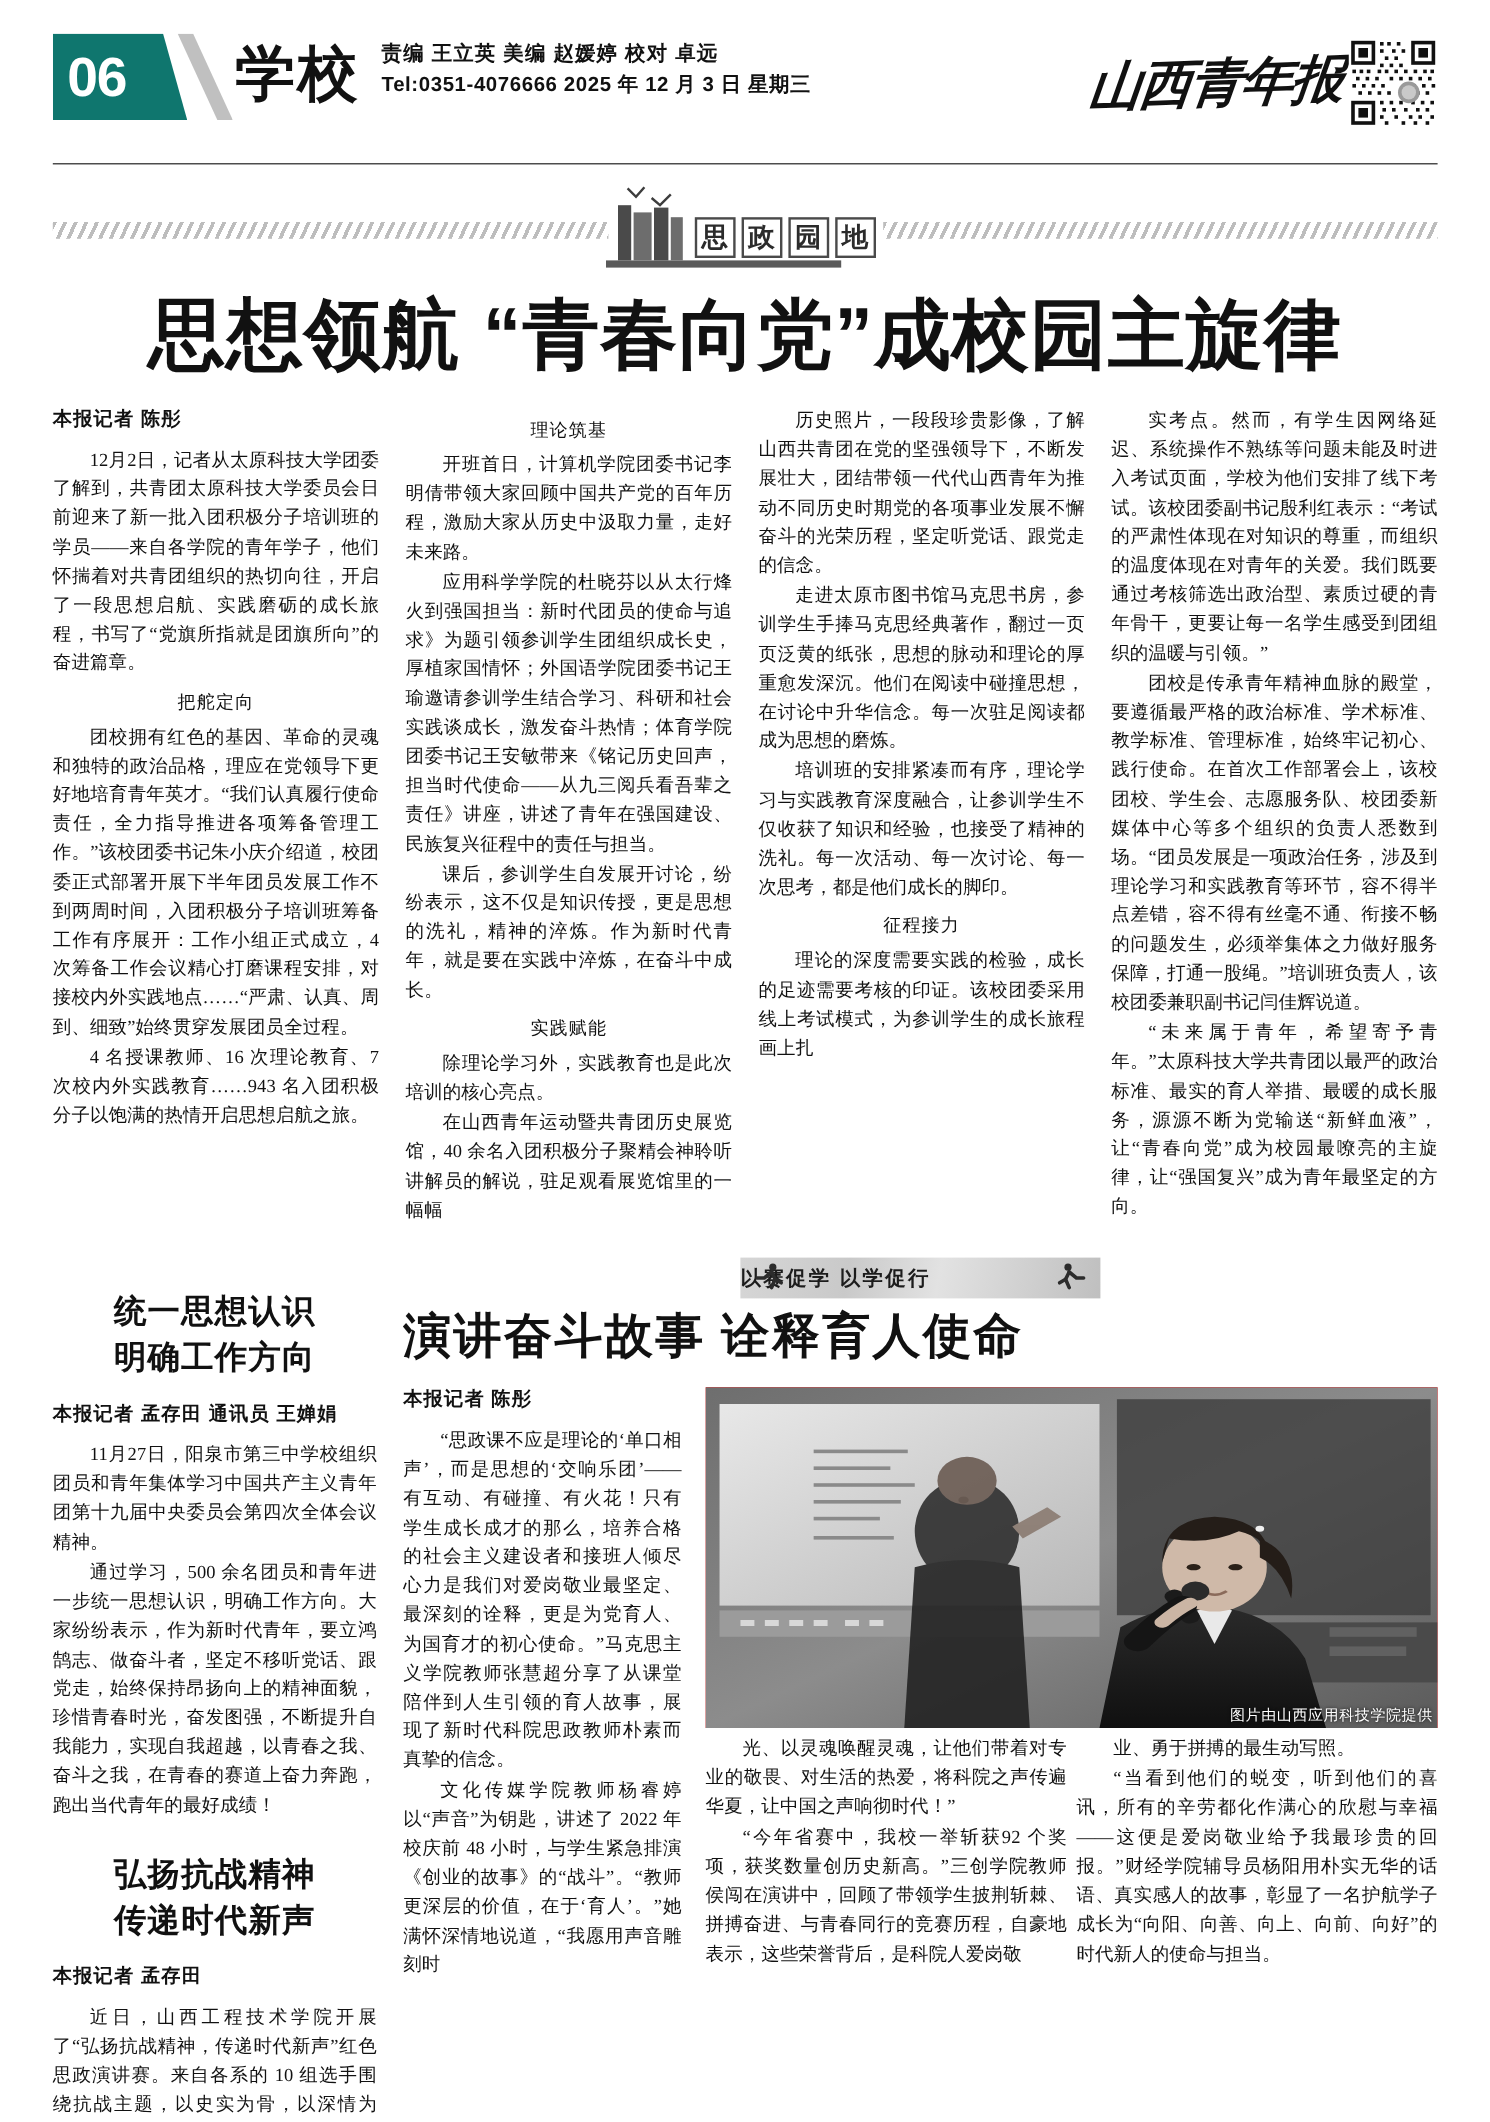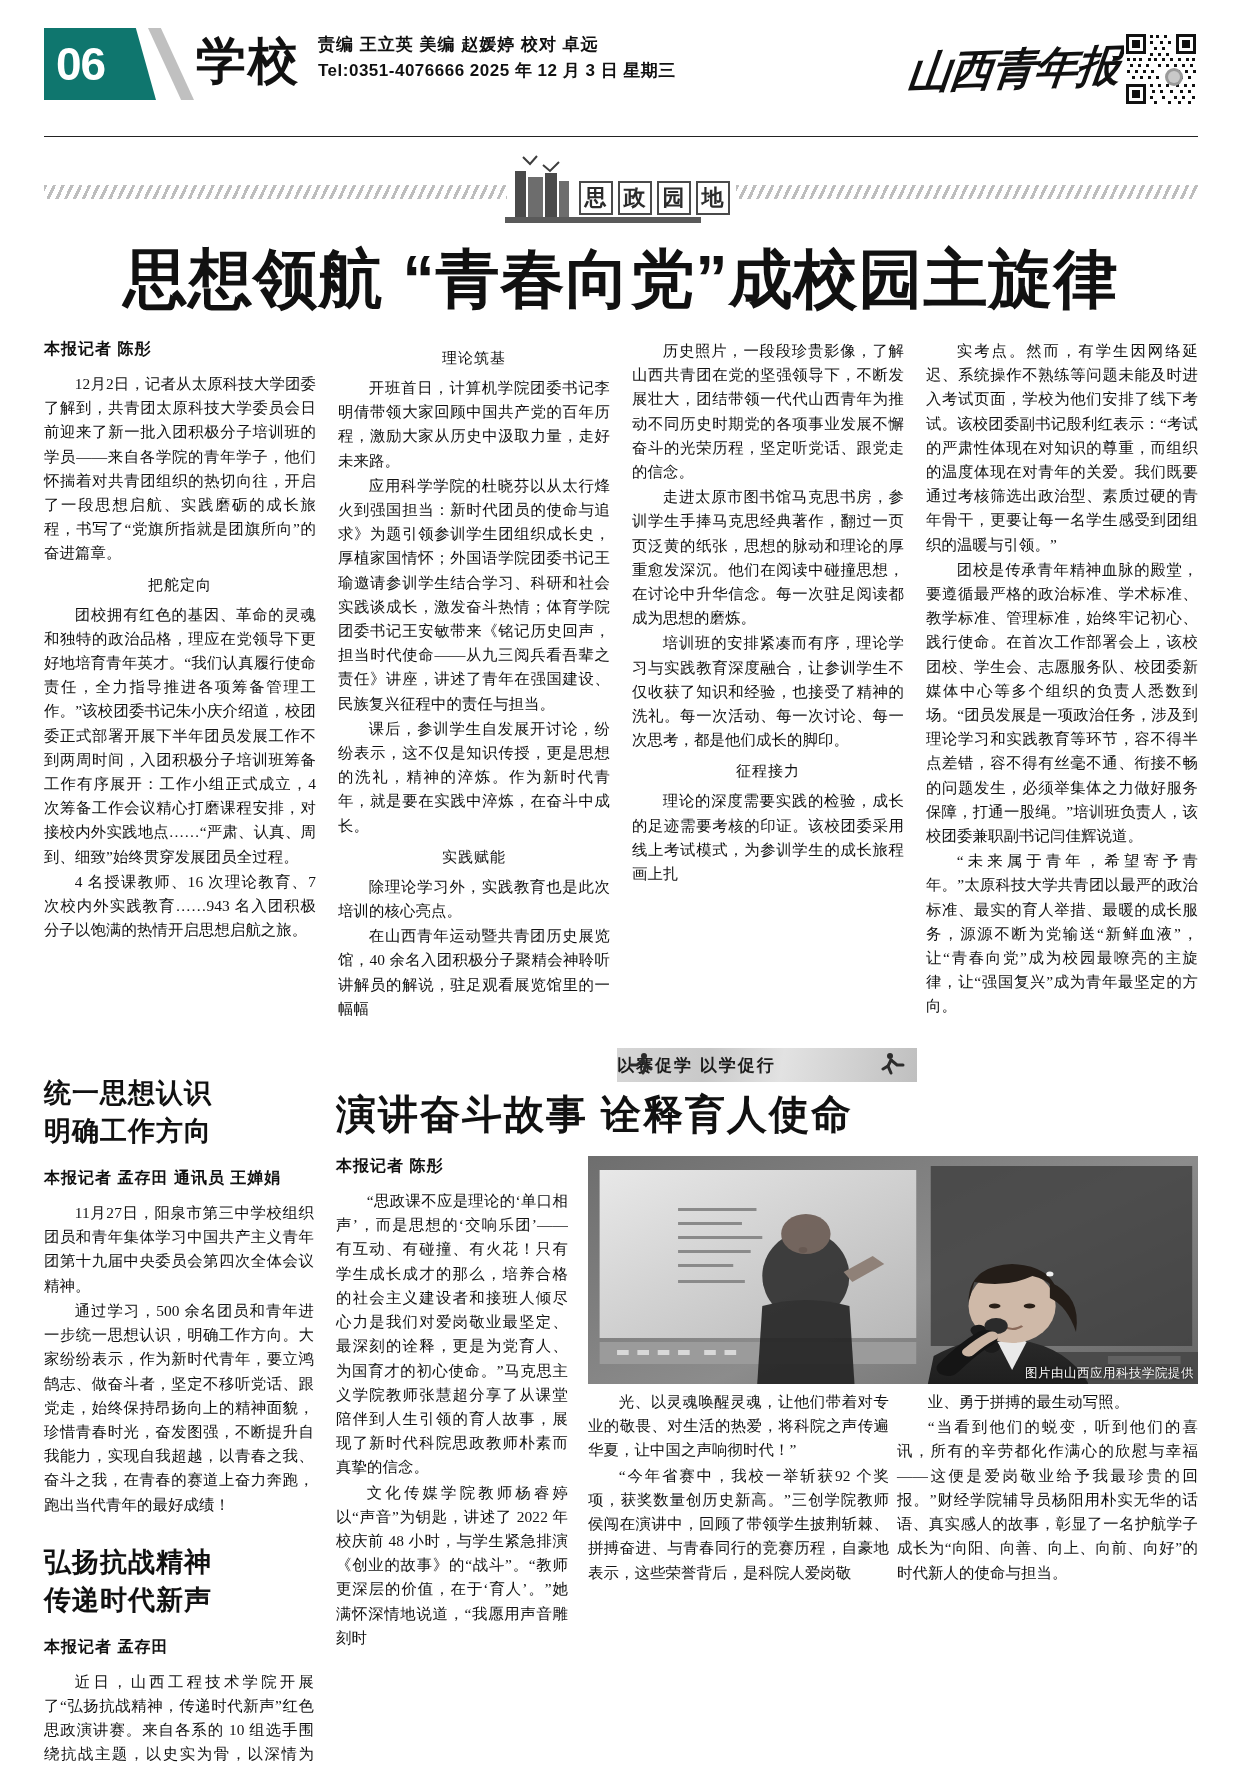--- a/index.html
+++ b/index.html
@@ -155,20 +155,21 @@
 
   
   .lower { display: flex; margin: 26px 44px 0 44px; gap: 22px; }
   .left-rail { flex: 0 0 270px; }
   .right-block { flex: 1 1 auto; min-width: 0; }
 
   .art-title {
     font-family: "Liberation Sans", sans-serif;
     font-weight: bold;
     font-size: 27px;
+    text-align: center;
     line-height: 38px;
     letter-spacing: 1px;
     margin: 26px 0 18px 0;
   }
 
   
   .sport-banner {
     width: 300px; height: 34px;
     margin: 0 auto 2px auto;
     background: linear-gradient(100deg,#d6d6d6 0%, #c9c9c9 30%, #e2e2e2 55%, #cfcfcf 80%, #bfbfbf 100%);
@@ -192,21 +193,21 @@
     line-height: 56px;
     margin: 4px 0 14px 0;
   }
 
   .art3-cols { display: flex; gap: 20px; }
   .art3-left { flex: 0 0 232px; }
   .art3-right { flex: 1 1 auto; min-width: 0; position: relative; }
 
   
   .photo {
-    width: 100%; height: 228px;
+    width: 100%; height: 284px;
     position: relative;
     overflow: hidden;
     background: #b91c1c;
     margin-bottom: 4px;
   }
   .photo .caption {
     position: absolute; right: 4px; bottom: 2px;
     color: #fff; font-size: 12.5px;
     font-family: "Liberation Sans", sans-serif;
     text-shadow: 0 0 3px #000;

